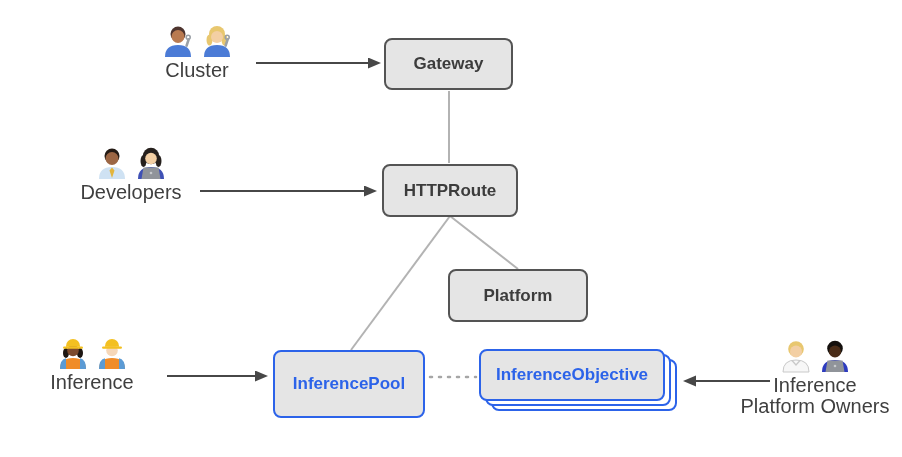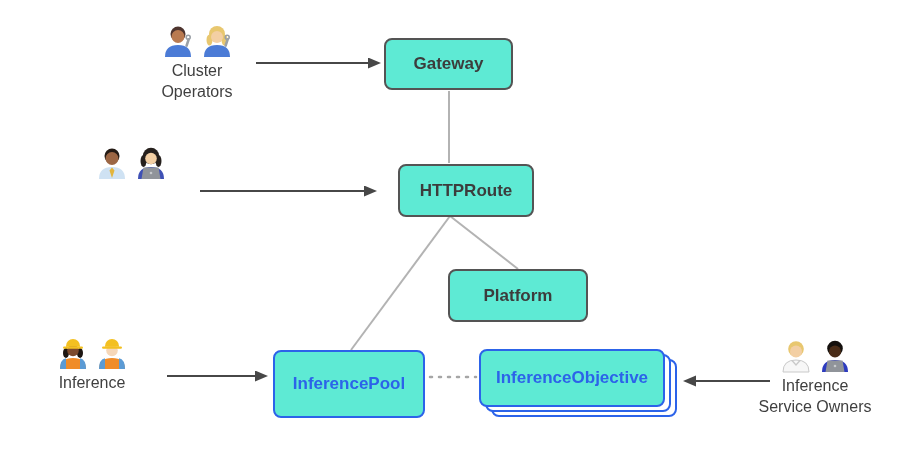--- a/index.html
+++ b/index.html
@@ -1,31 +1,31 @@
 <!DOCTYPE html>
 <html><head>
 <meta charset="utf-8">
 <style>
   html,body{margin:0;padding:0;background:#ffffff;font-family:"Liberation Sans",sans-serif;}
   .canvas{position:relative;width:902px;height:457px;background:#ffffff;overflow:hidden;}
   .wires{position:absolute;left:0;top:0;width:902px;height:457px;}
-  .node{position:absolute;box-sizing:border-box;background:#5eead4;border:2px solid #545454;
+  .node{position:absolute;box-sizing:border-box;background:#e5e5e5;border:2px solid #545454;
         border-radius:8px;display:flex;align-items:center;justify-content:center;
         font-weight:700;font-size:17px;color:#3c3c3c;}
   .node.blue{border-color:#2c63e9;color:#2c63e9;}
   .stack{position:absolute;}
   .stack .layer{position:absolute;box-sizing:border-box;background:#ffffff;
         border:2px solid #2c63e9;border-radius:8px;width:100%;height:100%;}
   .stack .l2{left:12px;top:10px;}
   .stack .l1{left:6px;top:5px;}
   .stack .front{position:absolute;left:0;top:0;width:100%;height:100%;}
   .persona{position:absolute;width:160px;text-align:center;}
   .people{display:flex;justify-content:center;gap:5px;margin-bottom:2px;}
   .person{width:34px;height:34px;}
-  .plabel{font-size:16px;line-height:21px;color:#3f3f3f;}
+  .plabel{font-size:20px;line-height:21px;color:#3f3f3f;}
 </style>
 </head>
 <body>
 
 <div class="canvas">
 
   <svg class="wires" viewBox="0 0 902 457">
     <defs>
       <marker id="ah" markerUnits="userSpaceOnUse" markerWidth="14" markerHeight="12" refX="2" refY="5.5" orient="auto">
         <path d="M0,0 L13,5.5 L0,11 Z" fill="#474747"></path>
@@ -38,33 +38,33 @@
     <line x1="256" y1="63" x2="370" y2="63" stroke="#474747" stroke-width="2" marker-end="url(#ah)"></line>
     <line x1="200" y1="191" x2="366" y2="191" stroke="#474747" stroke-width="2" marker-end="url(#ah)"></line>
     <line x1="167" y1="376" x2="257" y2="376" stroke="#474747" stroke-width="2" marker-end="url(#ah)"></line>
     <line x1="770" y1="381" x2="694" y2="381" stroke="#474747" stroke-width="2" marker-end="url(#ah)"></line>
   </svg>
 
   <div class="node" style="left:384px;top:38px;width:129px;height:52px">
     <span>Gateway</span>
   </div>
 
-  <div class="node" style="left:398px;top:164px;width:136px;height:53px">
+  <div class="node" style="left:382px;top:164px;width:136px;height:53px">
     <span>HTTPRoute</span>
   </div>
 
   <div class="node" style="left:448px;top:269px;width:140px;height:53px">
     <span>Platform</span>
   </div>
 
   <div class="node blue" style="left:273px;top:350px;width:152px;height:68px">
     <span>InferencePool</span>
   </div>
 
-  <div class="stack" style="left:479px;top:349px;width:186px;height:58px">
+  <div class="stack" style="left:479px;top:349px;width:186px;height:52px">
     <div class="layer l2"></div>
     <div class="layer l1"></div>
     <div class="node blue front" style="left:0;top:0">
       <span>InferenceObjective</span>
     </div>
   </div>
 
   <div class="persona" style="left:117px;top:24px">
     <div class="people">
       <svg class="person" viewBox="0 0 34 34">
@@ -79,21 +79,20 @@
         <ellipse cx="9.5" cy="16" rx="3" ry="5.5" fill="#e8c76f"></ellipse>
         <ellipse cx="24.5" cy="16" rx="3" ry="5.5" fill="#e8c76f"></ellipse>
         <circle cx="17" cy="13" r="6" fill="#f3cfa4"></circle>
         <path d="M4 33 Q4 21 17 21 Q30 21 30 33 Z" fill="#4b7bd6"></path>
         <rect x="25.5" y="14" width="2.6" height="9" rx="1.2" fill="#9aa0a6" transform="rotate(18 26.8 18)"></rect>
         <circle cx="27.2" cy="13.2" r="2" fill="none" stroke="#9aa0a6" stroke-width="1.6"></circle>
       </svg>
     </div>
     <div class="plabel">
       <div>Cluster</div>
-      <div>Operators</div>
     </div>
   </div>
 
   <div class="persona" style="left:51px;top:146px">
     <div class="people">
       <svg class="person" viewBox="0 0 34 34">
         <circle cx="17" cy="10" r="7.5" fill="#241a14"></circle>
         <circle cx="17" cy="12.5" r="6.5" fill="#9c6644"></circle>
         <path d="M4 33 Q4 21 17 21 Q30 21 30 33 Z" fill="#cfe2f3"></path>
         <path d="M17 21.5 L19.5 24.5 L17 32 L14.5 24.5 Z" fill="#e3b53c"></path>
@@ -102,20 +101,21 @@
         <circle cx="17" cy="10" r="8.2" fill="#26201d"></circle>
         <ellipse cx="9.5" cy="15" rx="3" ry="6" fill="#26201d"></ellipse>
         <ellipse cx="24.5" cy="15" rx="3" ry="6" fill="#26201d"></ellipse>
         <circle cx="17" cy="12.5" r="5.8" fill="#f3cfa4"></circle>
         <path d="M4 33 Q4 21 17 21 Q30 21 30 33 Z" fill="#3f51b5"></path>
         <path d="M7.5 33 L9.5 21.5 H24.5 L26.5 33 Z" fill="#90949a"></path>
         <circle cx="17" cy="27" r="1.3" fill="#c6c9cc"></circle>
       </svg>
     </div>
     <div class="plabel">
+      <div>Developers</div>
     </div>
   </div>
 
   <div class="persona" style="left:12px;top:336px">
     <div class="people">
       <svg class="person" viewBox="0 0 34 34">
         <ellipse cx="10" cy="17" rx="3" ry="5" fill="#1d1612"></ellipse>
         <ellipse cx="24" cy="17" rx="3" ry="5" fill="#1d1612"></ellipse>
         <circle cx="17" cy="14.5" r="5.8" fill="#7c4a2d"></circle>
         <path d="M10 10 a7 7 0 0 1 14 0 l0 .8 h-14 Z" fill="#f3c021"></path>
@@ -149,17 +149,17 @@
       <svg class="person" viewBox="0 0 34 34">
         <circle cx="17" cy="9.5" r="7.8" fill="#14100d"></circle>
         <circle cx="17" cy="12.5" r="6" fill="#4a2c17"></circle>
         <path d="M4 33 Q4 21 17 21 Q30 21 30 33 Z" fill="#2d3bbf"></path>
         <path d="M7.5 33 L9.5 21.5 H24.5 L26.5 33 Z" fill="#90949a"></path>
         <circle cx="17" cy="27" r="1.3" fill="#c6c9cc"></circle>
       </svg>
     </div>
     <div class="plabel">
       <div>Inference</div>
-      <div>Service Owners</div>
+      <div>Platform Owners</div>
     </div>
   </div>
 
 </div>
 
 </body></html>

